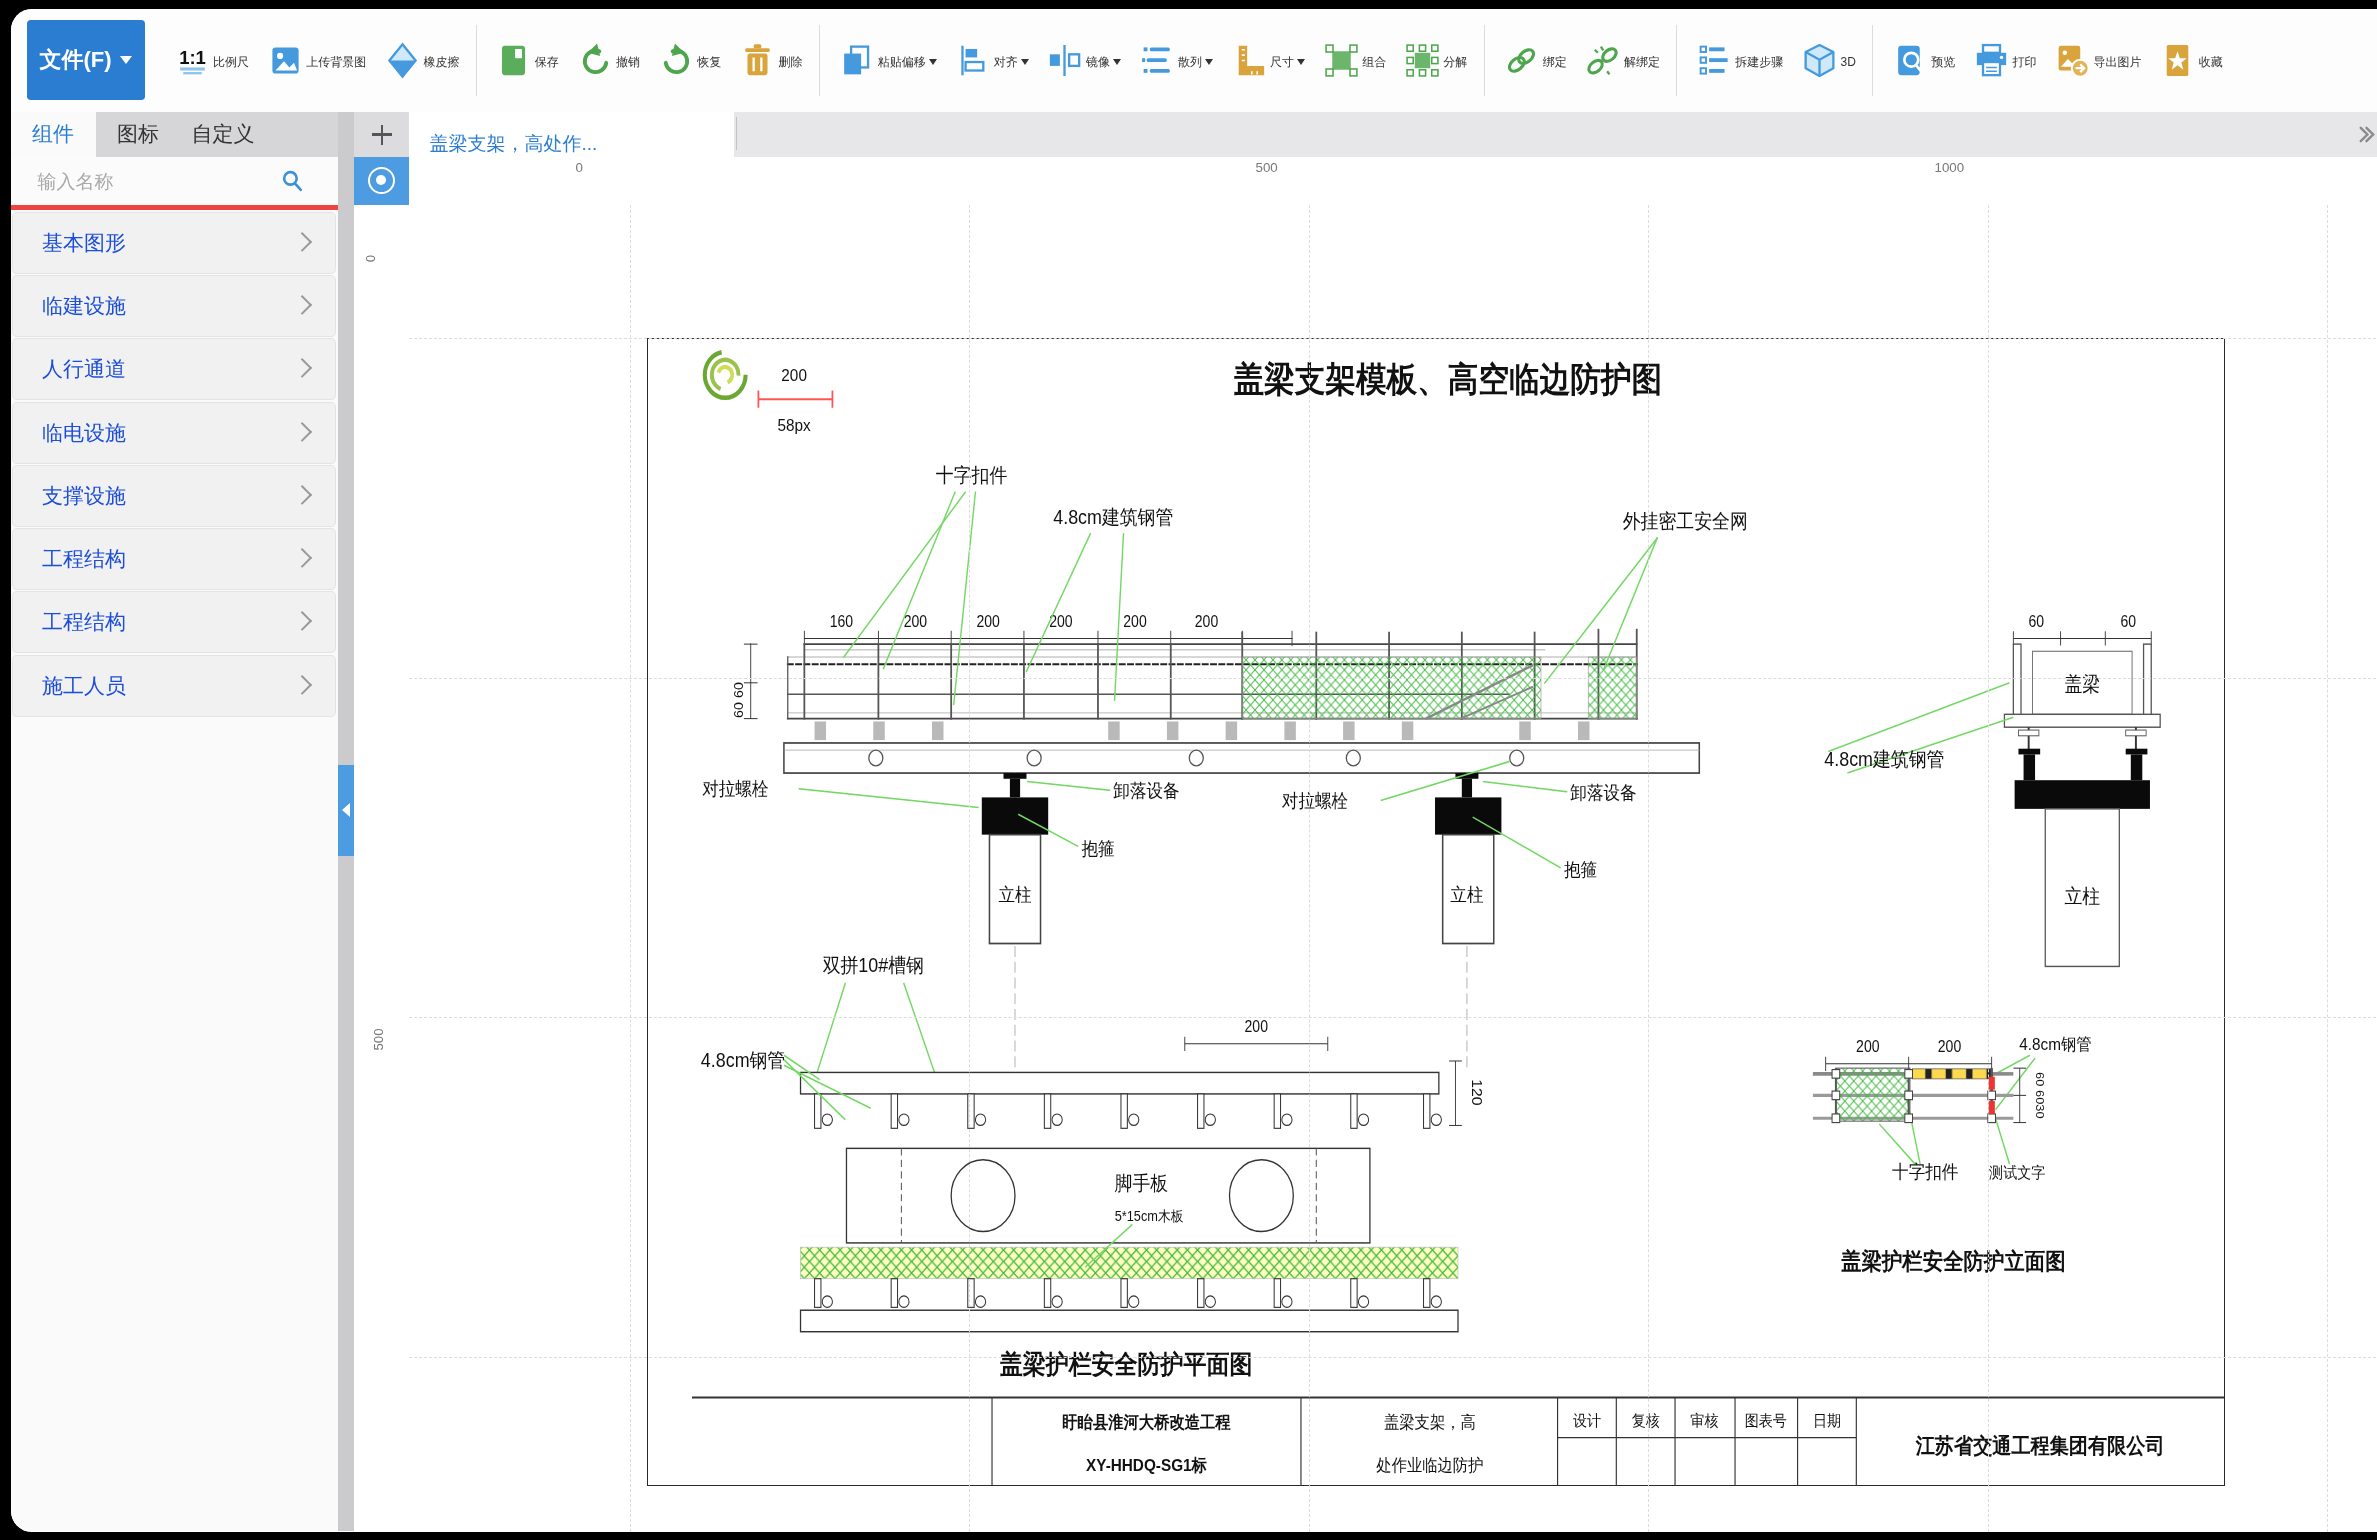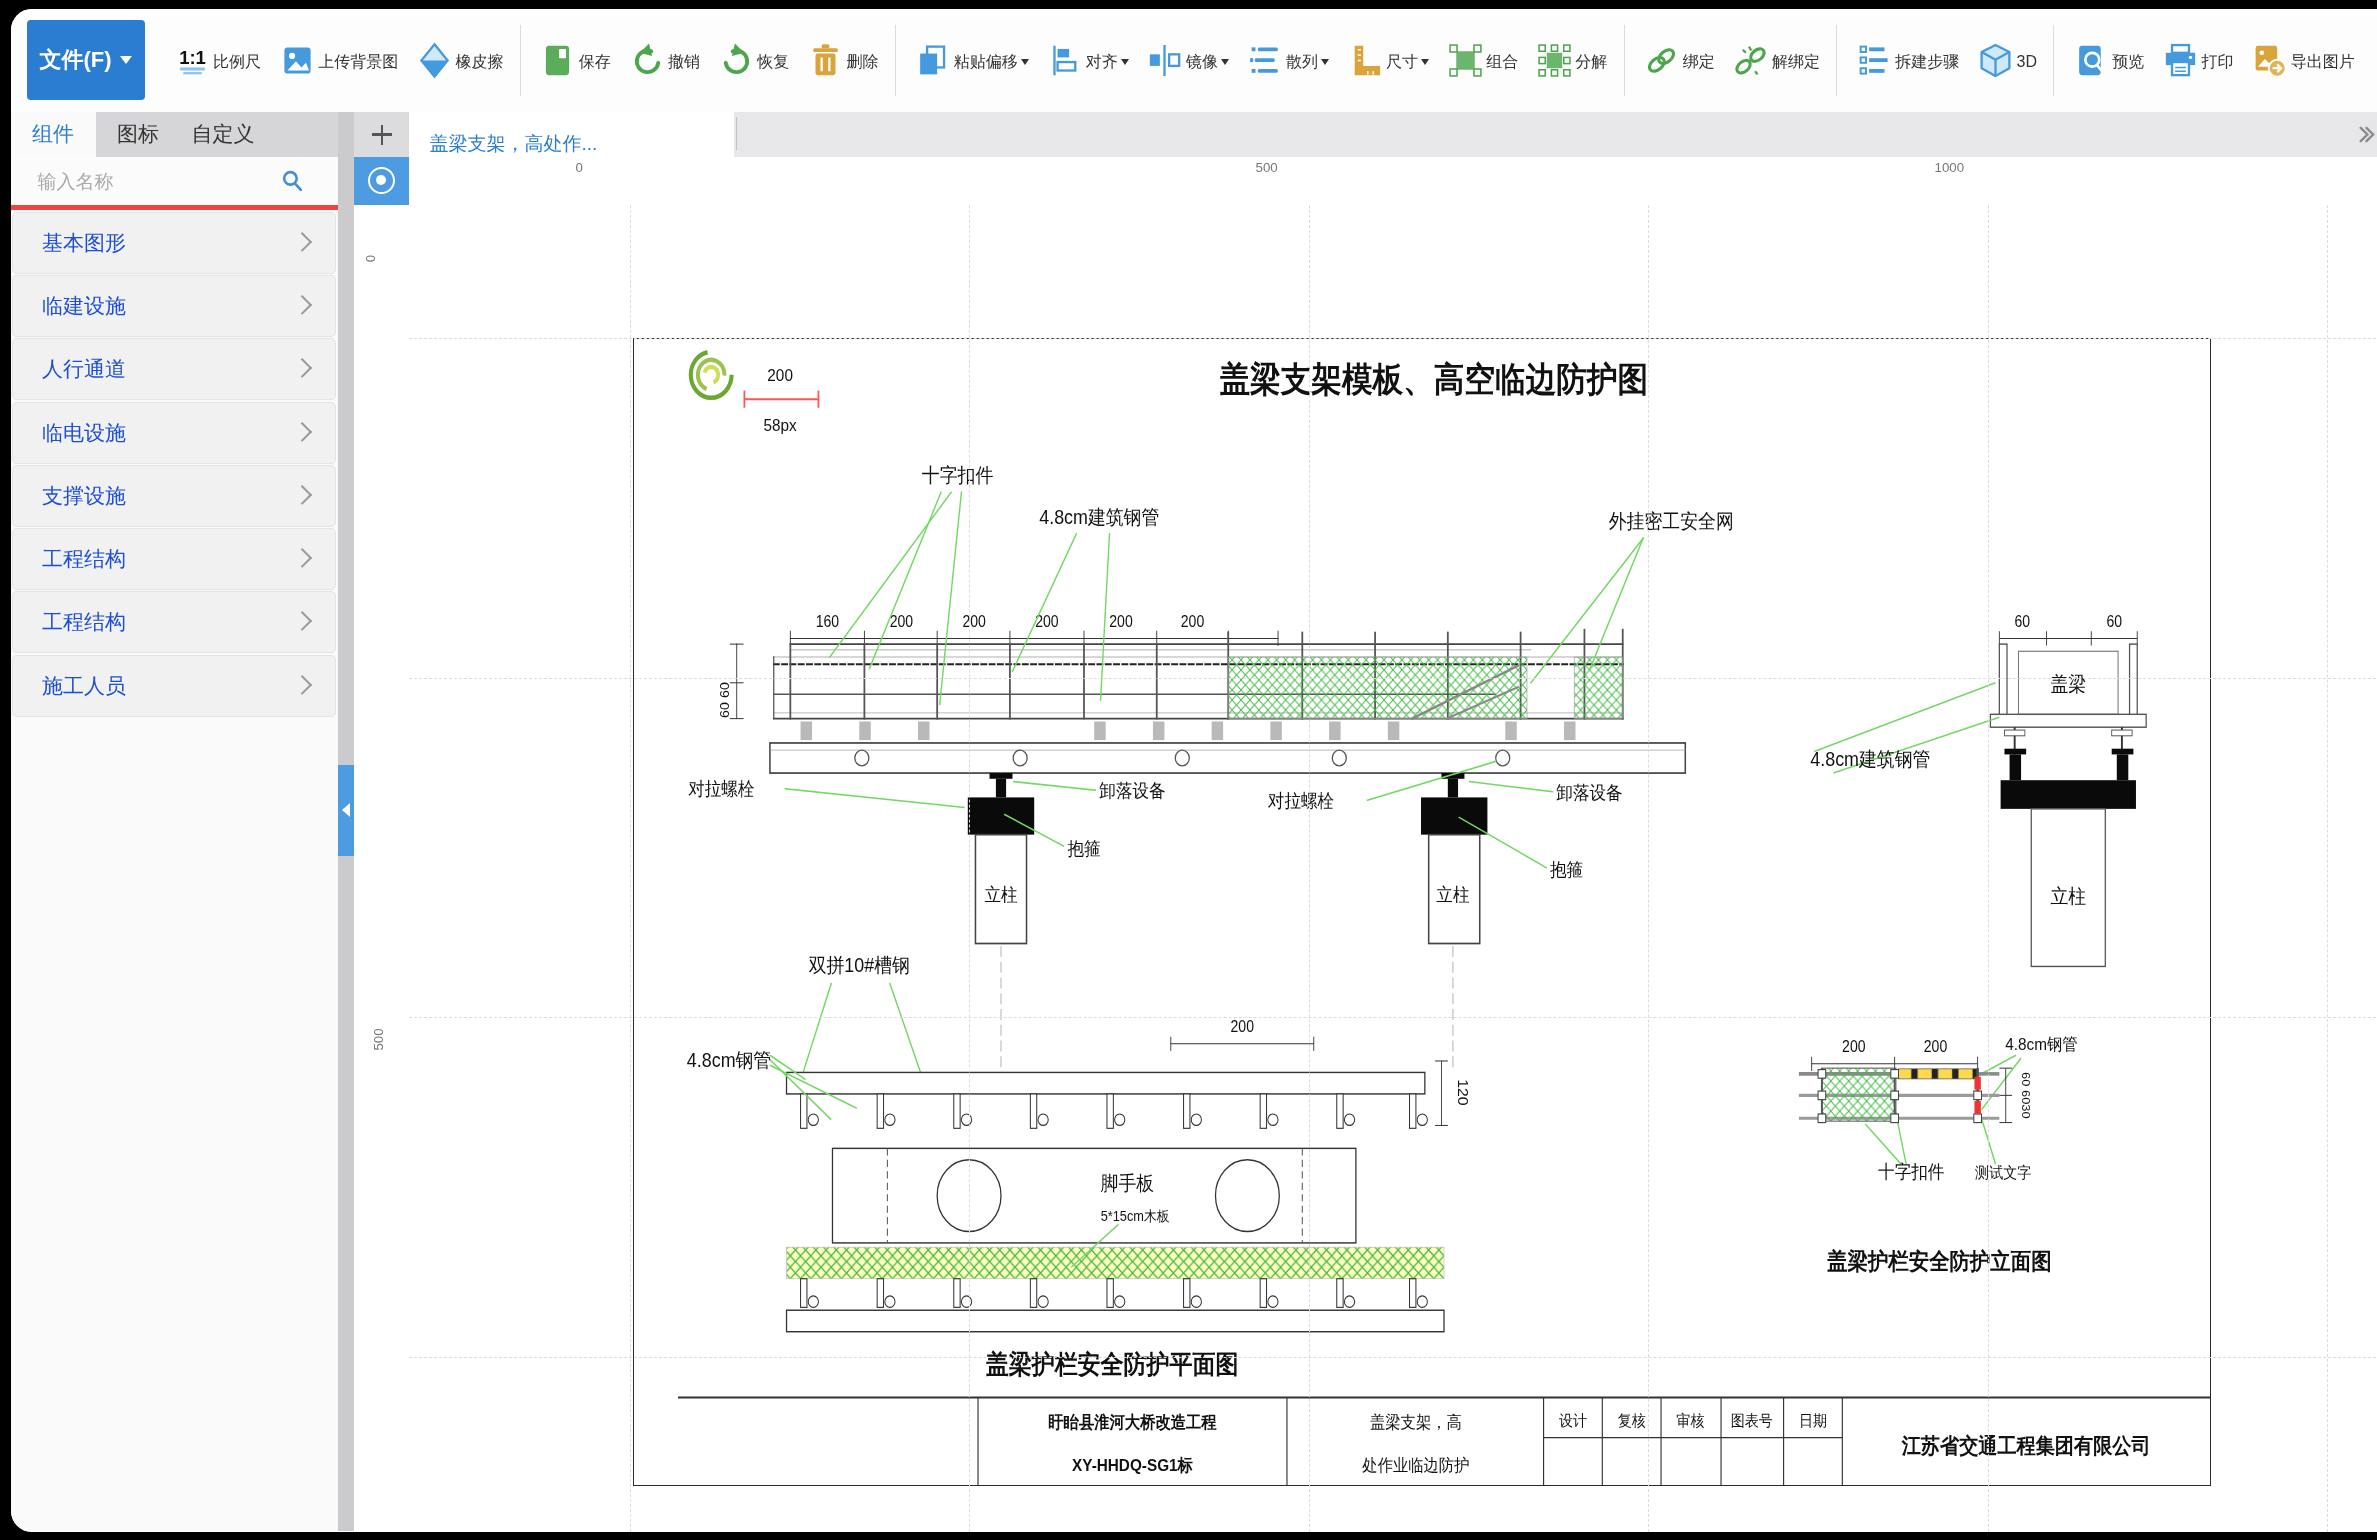--- a/index.html
+++ b/index.html
@@ -9,21 +9,21 @@
   
   #toolbar{position:absolute;left:0;top:0;width:2718px;height:103px;background:#fdfdfd;
     border-bottom:1px solid #e3e3e3;display:flex;align-items:center;}
   #fileBtn{margin-left:16px;width:118px;height:80px;background:#2b7dd1;border-radius:3.8px;
     color:#fff;font-size:22px;font-weight:bold;display:flex;align-items:center;justify-content:center;gap:8px;flex:none;}
   .fcaret{width:0;height:0;border-left:6.7px solid transparent;border-right:6.7px solid transparent;border-top:8.6px solid #fff;}
   .tool{display:flex;flex-direction:row;align-items:center;justify-content:flex-end;
     height:81px;padding:0 7.6px;flex:none;cursor:pointer;}
   .tico{width:42px;height:42px;display:flex;align-items:center;justify-content:center;}
   .tico svg{width:37px;height:37px;}
-  .tlabel{margin-top:4.8px;font-size:16px;color:#333;white-space:nowrap;display:flex;align-items:center;gap:2.9px;}
+  .tlabel{margin-top:4.8px;font-size:12px;color:#333;white-space:nowrap;display:flex;align-items:center;gap:2.9px;}
   .dcaret{width:0;height:0;border-left:4.8px solid transparent;border-right:4.8px solid transparent;border-top:6.2px solid #333;display:inline-block;}
   .tdiv{width:1px;height:71px;background:#dcdcdc;margin:0 8.6px;flex:none;}
   
   #sidebar{position:absolute;left:0;top:103px;width:327px;height:1419px;background:#fafafa;}
   #stabs{position:absolute;left:0;top:0;width:327px;height:45px;background:#d6d6d8;display:flex;}
   .stab{width:85px;height:45px;display:flex;align-items:center;justify-content:center;font-size:21px;color:#333;}
   .stab.active{background:#fafafa;color:#2b7dd1;}
   #ssearch{position:absolute;left:0;top:45px;width:327px;height:48px;background:#fbfbfb;border-bottom:5px solid #ef4444;}
   #ssearch .ph{position:absolute;left:27px;top:12.4px;font-size:19px;color:#a9a9a9;}
   #ssearch svg{position:absolute;right:33px;top:11.4px;width:25px;height:25px;}
@@ -49,21 +49,21 @@
   #cornerTile{position:absolute;left:0;top:45px;width:55px;height:48px;background:#4d9be0;}
   #cornerTile .ring{position:absolute;left:14.3px;top:10.5px;width:23px;height:23px;border:2.9px solid #fff;border-radius:50%;}
   #cornerTile .dot{position:absolute;left:22px;top:18px;width:10.5px;height:10.5px;background:#fff;border-radius:50%;}
   #hruler{position:absolute;left:55px;top:45px;width:1997px;height:48px;background:#fff;border-bottom:1px solid #d8d8d8;}
   .hrlab{position:absolute;top:3.8px;font-size:13.3px;color:#777;}
   #vruler{position:absolute;left:0;top:93px;width:55px;height:1327px;background:#fff;border-right:1px solid #d8d8d8;}
   .vrlab{position:absolute;left:13.3px;font-size:13.3px;color:#777;transform:rotate(-90deg);}
   #cbody{position:absolute;left:55px;top:93px;width:1997px;height:1327px;background:#fff;overflow:hidden;}
   .gv{position:absolute;top:0;width:0;height:1327px;border-left:1px dashed #dcdcdc;z-index:3;}
   .gh{position:absolute;left:0;height:0;width:1997px;border-top:1px dashed #dcdcdc;z-index:3;}
-  #sheet{position:absolute;left:224px;top:133px;width:1578px;height:1148px;background:#fff;
+  #sheet{position:absolute;left:238px;top:133px;width:1578px;height:1148px;background:#fff;
     border:1.9px solid #2a2a2a;z-index:2;box-sizing:border-box;padding-left:44px;}
   #sheet svg{width:100%;height:100%;display:block;}
   
   text{font-family:"Liberation Sans","DejaVu Sans",sans-serif;fill:#111;}
 </style>
 </head>
 <body>
 
 <div id="win">
 

